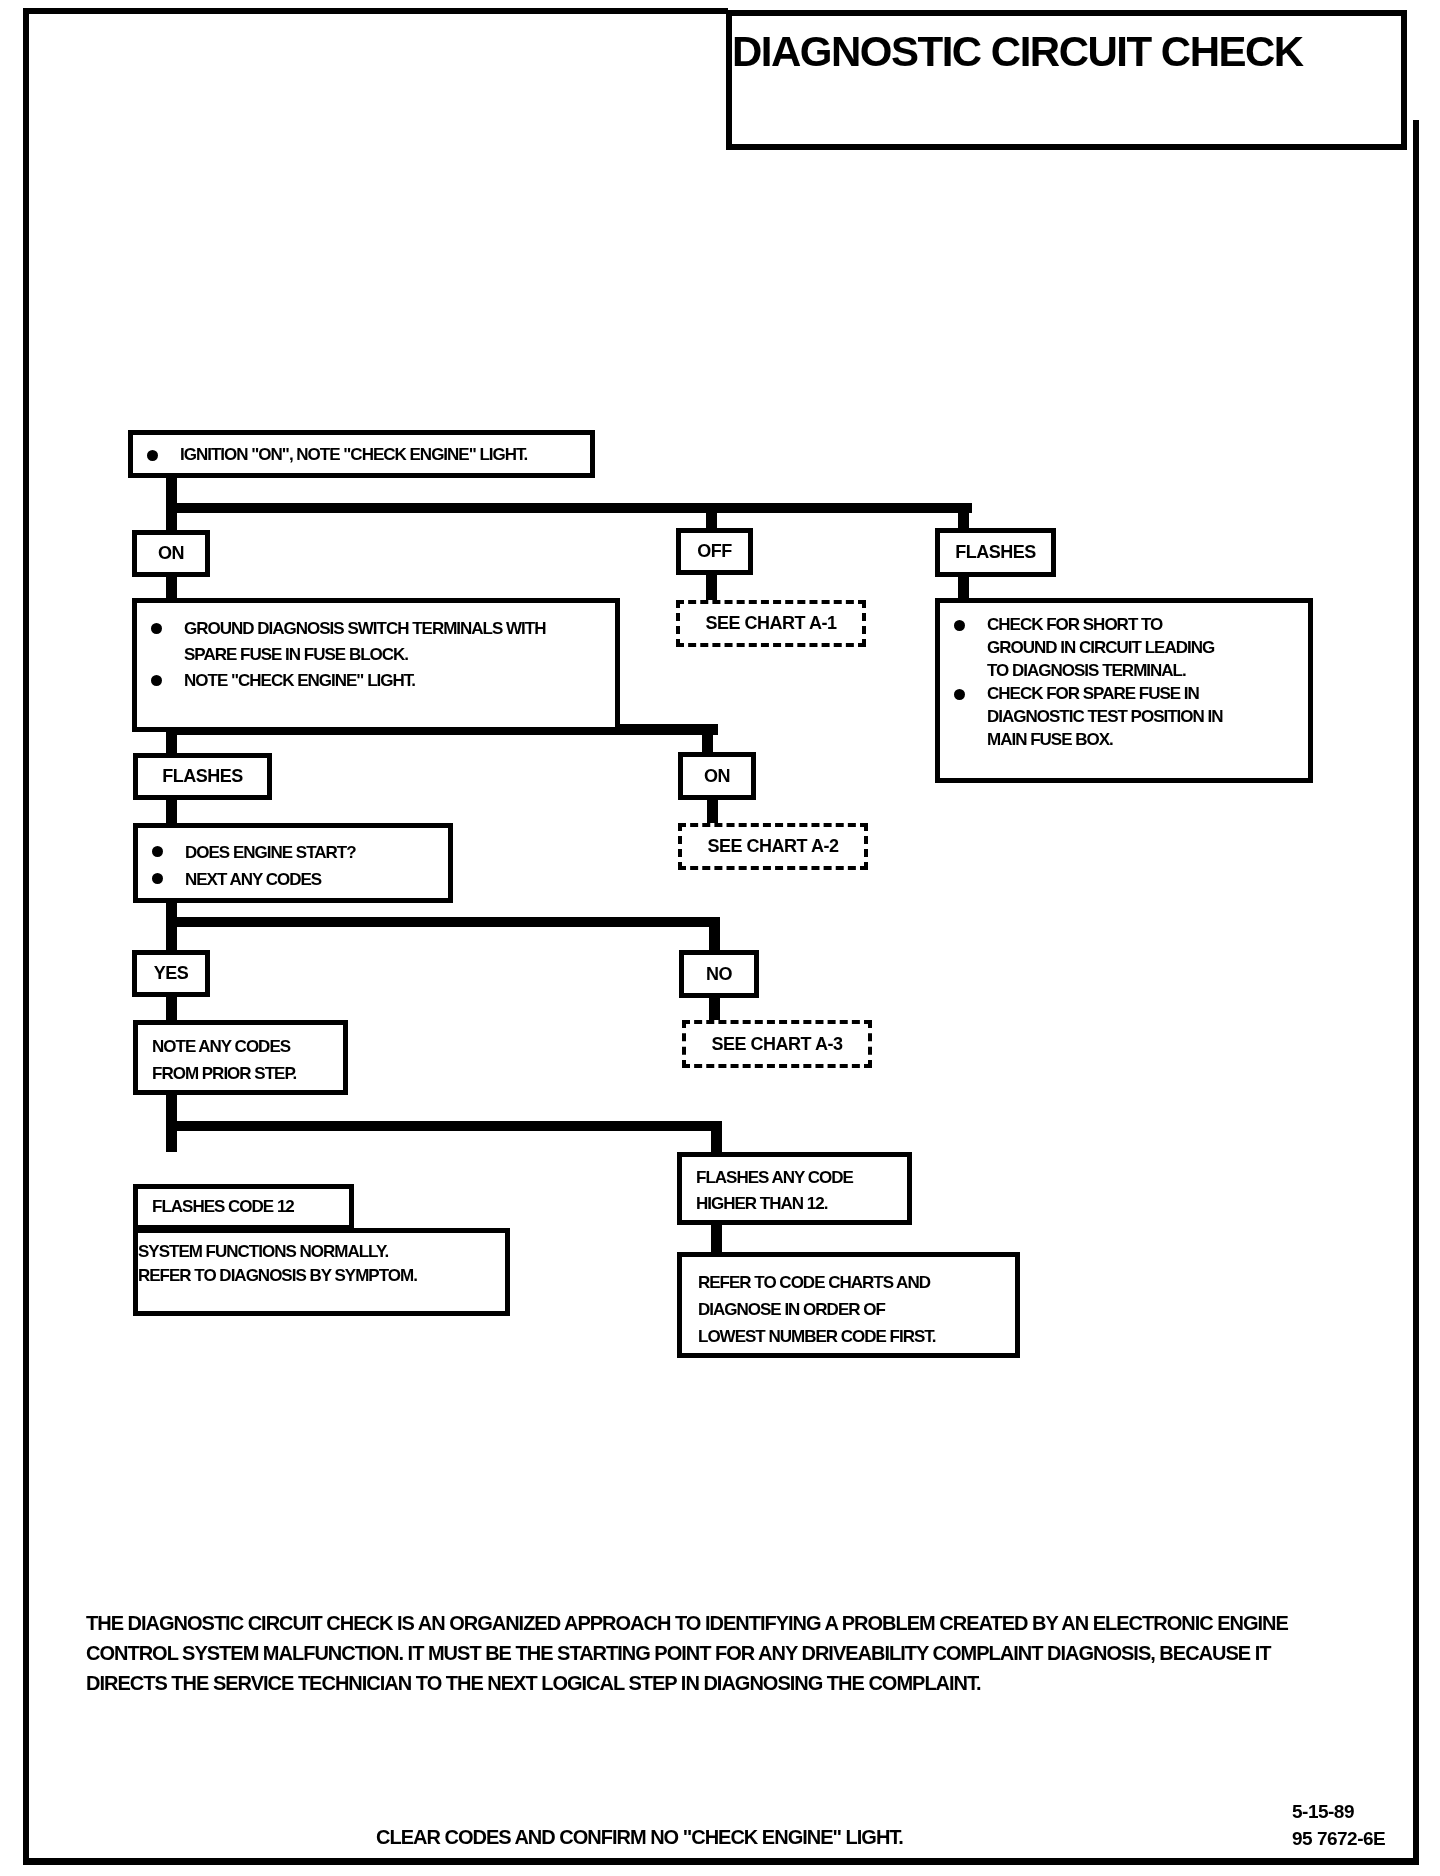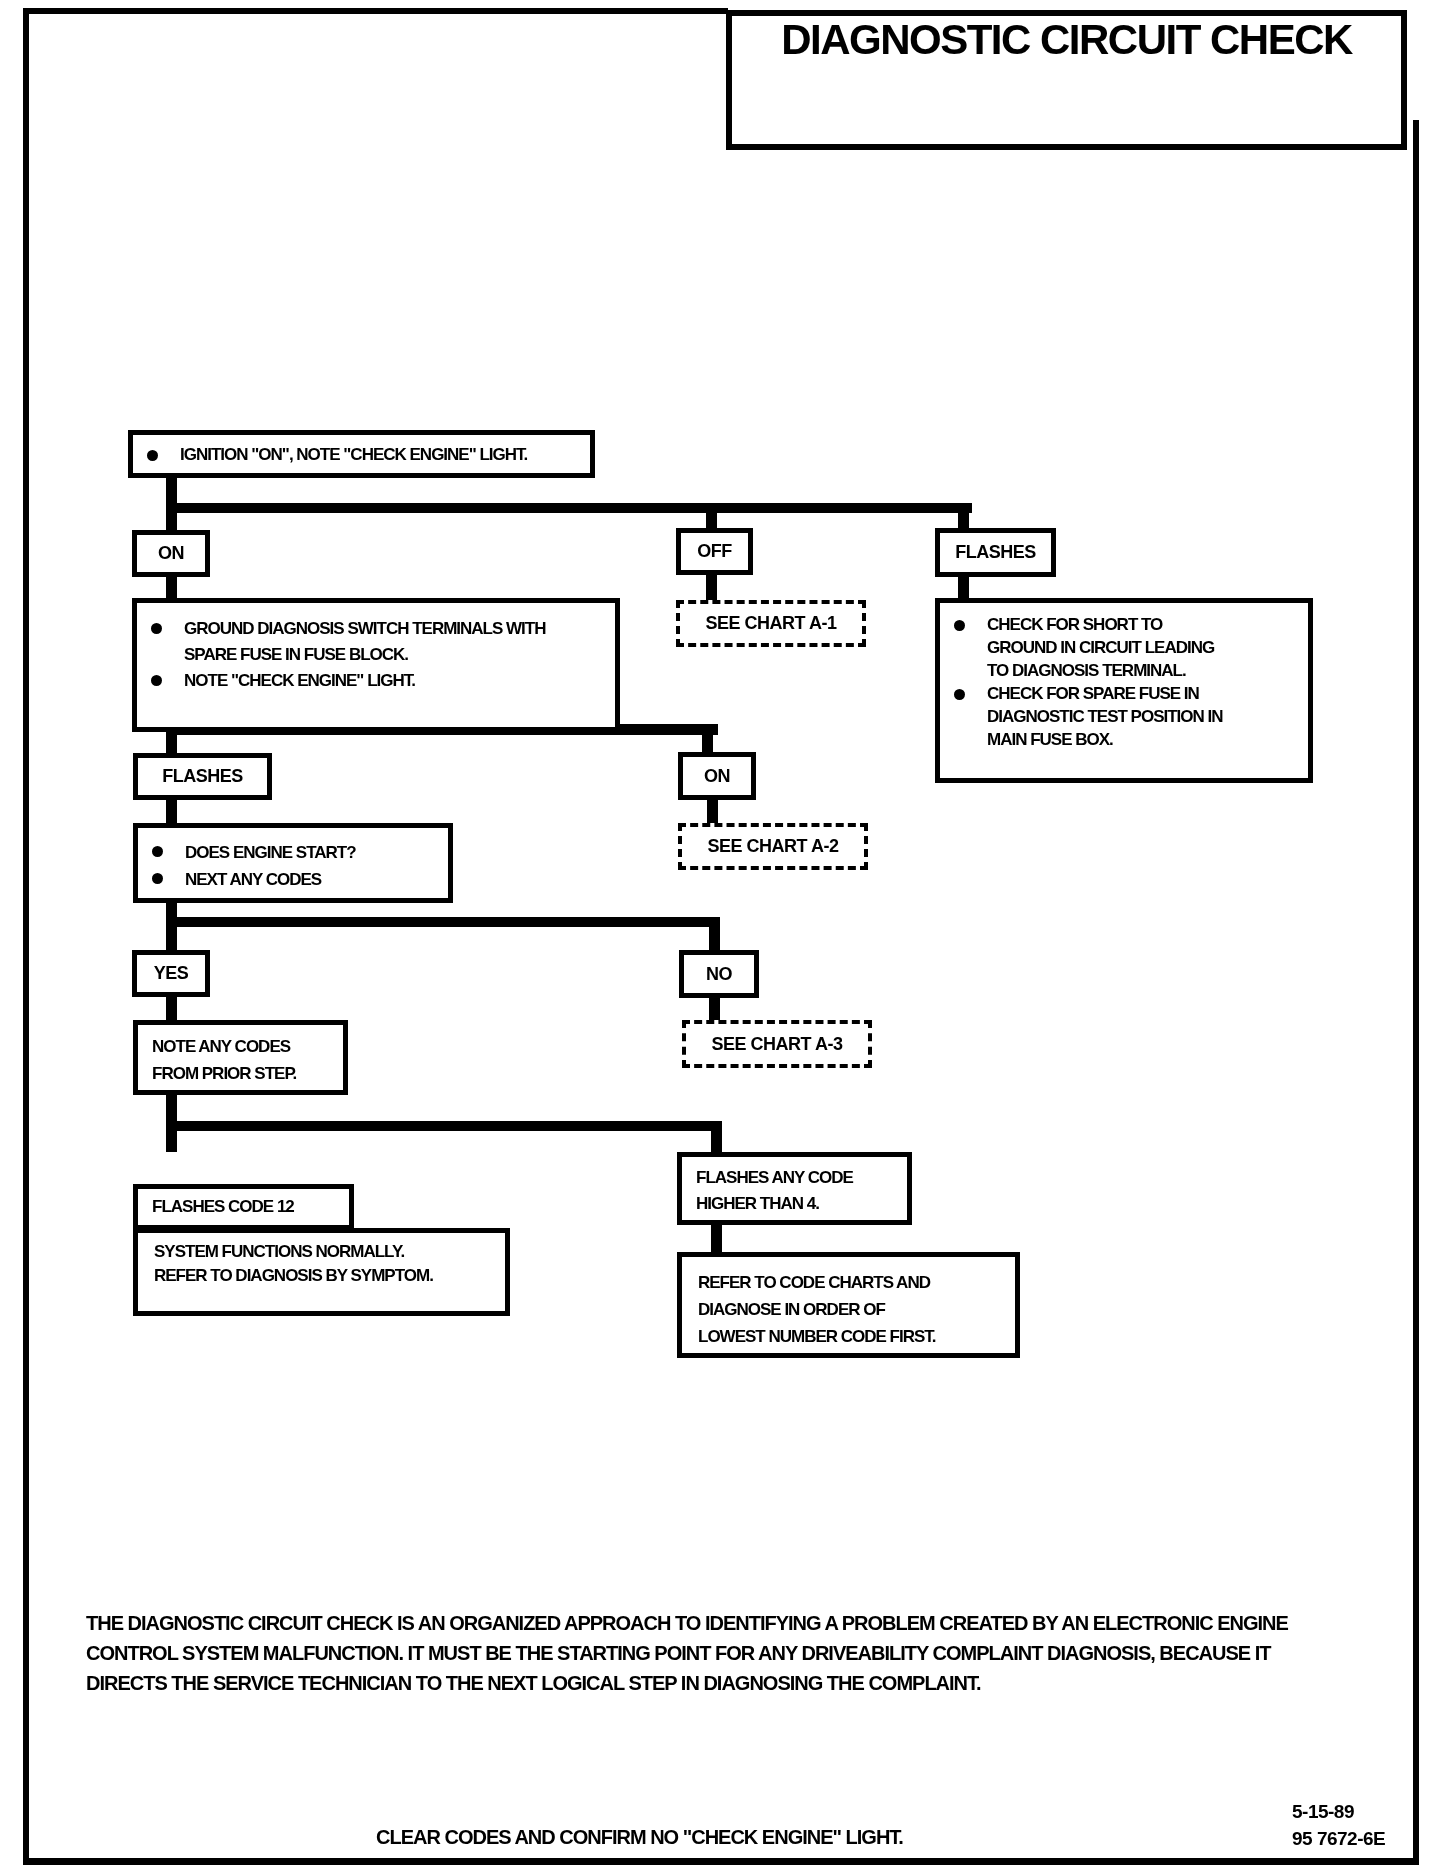--- a/index.html
+++ b/index.html
@@ -12,21 +12,21 @@
         display:flex;align-items:center;justify-content:center;}
   .lbl{display:flex;align-items:center;justify-content:center;
        font-size:18px;letter-spacing:-0.5px;}
   .btext{font-size:17px;letter-spacing:-1px;line-height:24px;}
   .brow{display:flex;align-items:flex-start;}
   .dot{flex:0 0 auto;width:11px;height:11px;border-radius:50%;background:#000;
        margin:7px 0 0 0;}
   .btxt{margin-left:22px;}
   .title-box{position:absolute;left:726px;top:10px;width:681px;height:140px;
              box-sizing:border-box;border:6px solid #000;background:#fff;}
-  .title-text{display:block;text-align:center;
+  .title-text{display:block;padding-top:12px;
               font-size:42px;letter-spacing:-1.5px;white-space:nowrap;}
   .plaintext{font-size:17px;letter-spacing:-1px;line-height:24px;}
   .footer-par{position:absolute;left:86px;top:1608px;width:1250px;
               font-size:20px;letter-spacing:-1px;line-height:30px;}
   .footer-note{position:absolute;left:376px;top:1826px;
                font-size:20px;letter-spacing:-1px;white-space:nowrap;}
   .docid{position:absolute;left:1292px;top:1798px;font-size:19px;
          letter-spacing:-0.5px;line-height:27px;}
 </style>
 </head>
@@ -146,24 +146,24 @@
   </div>
 
   <div class="sbox plaintext" style="left:133px;top:1020px;width:215px;height:75px;padding:8px 0 0 14px;line-height:27px;">
     <div style="width:175px;">NOTE ANY CODES FROM PRIOR STEP.</div>
   </div>
 
   <div class="sbox plaintext" style="left:133px;top:1152px;width:221px;height:46px;display:flex;align-items:center;padding-left:14px;margin-top:32px;">
     <span style="white-space:nowrap;">FLASHES CODE 12</span>
   </div>
   <div class="sbox plaintext" style="left:677px;top:1152px;width:235px;height:73px;padding:8px 0 0 14px;line-height:26px;">
-    <div style="width:200px;">FLASHES ANY CODE HIGHER THAN 4.</div>
+    <div style="width:200px;">FLASHES ANY CODE HIGHER THAN 12.</div>
   </div>
 
-  <div class="sbox plaintext" style="left:133px;top:1228px;width:377px;height:88px;padding:7px 0 0 16px;line-height:24px;">
+  <div class="sbox plaintext" style="left:133px;top:1228px;width:377px;height:88px;padding:7px 0 0 0;line-height:24px;">
     <div style="width:300px;">SYSTEM FUNCTIONS NORMALLY. REFER TO DIAGNOSIS BY SYMPTOM.</div>
   </div>
   <div class="sbox plaintext" style="left:677px;top:1252px;width:343px;height:106px;padding:12px 0 0 16px;line-height:27px;">
     <div style="width:255px;">REFER TO CODE CHARTS AND DIAGNOSE IN ORDER OF LOWEST NUMBER CODE FIRST.</div>
   </div>
 
   <div class="footer-par">THE DIAGNOSTIC CIRCUIT CHECK IS AN ORGANIZED APPROACH TO IDENTIFYING A PROBLEM CREATED BY AN ELECTRONIC ENGINE CONTROL SYSTEM MALFUNCTION.  IT MUST BE THE STARTING POINT FOR ANY DRIVEABILITY COMPLAINT DIAGNOSIS, BECAUSE IT DIRECTS THE SERVICE TECHNICIAN TO THE NEXT LOGICAL STEP IN DIAGNOSING THE COMPLAINT.</div>
   <div class="footer-note">CLEAR CODES AND CONFIRM NO "CHECK ENGINE" LIGHT.</div>
   <div class="docid">
     <div>5-15-89</div>

